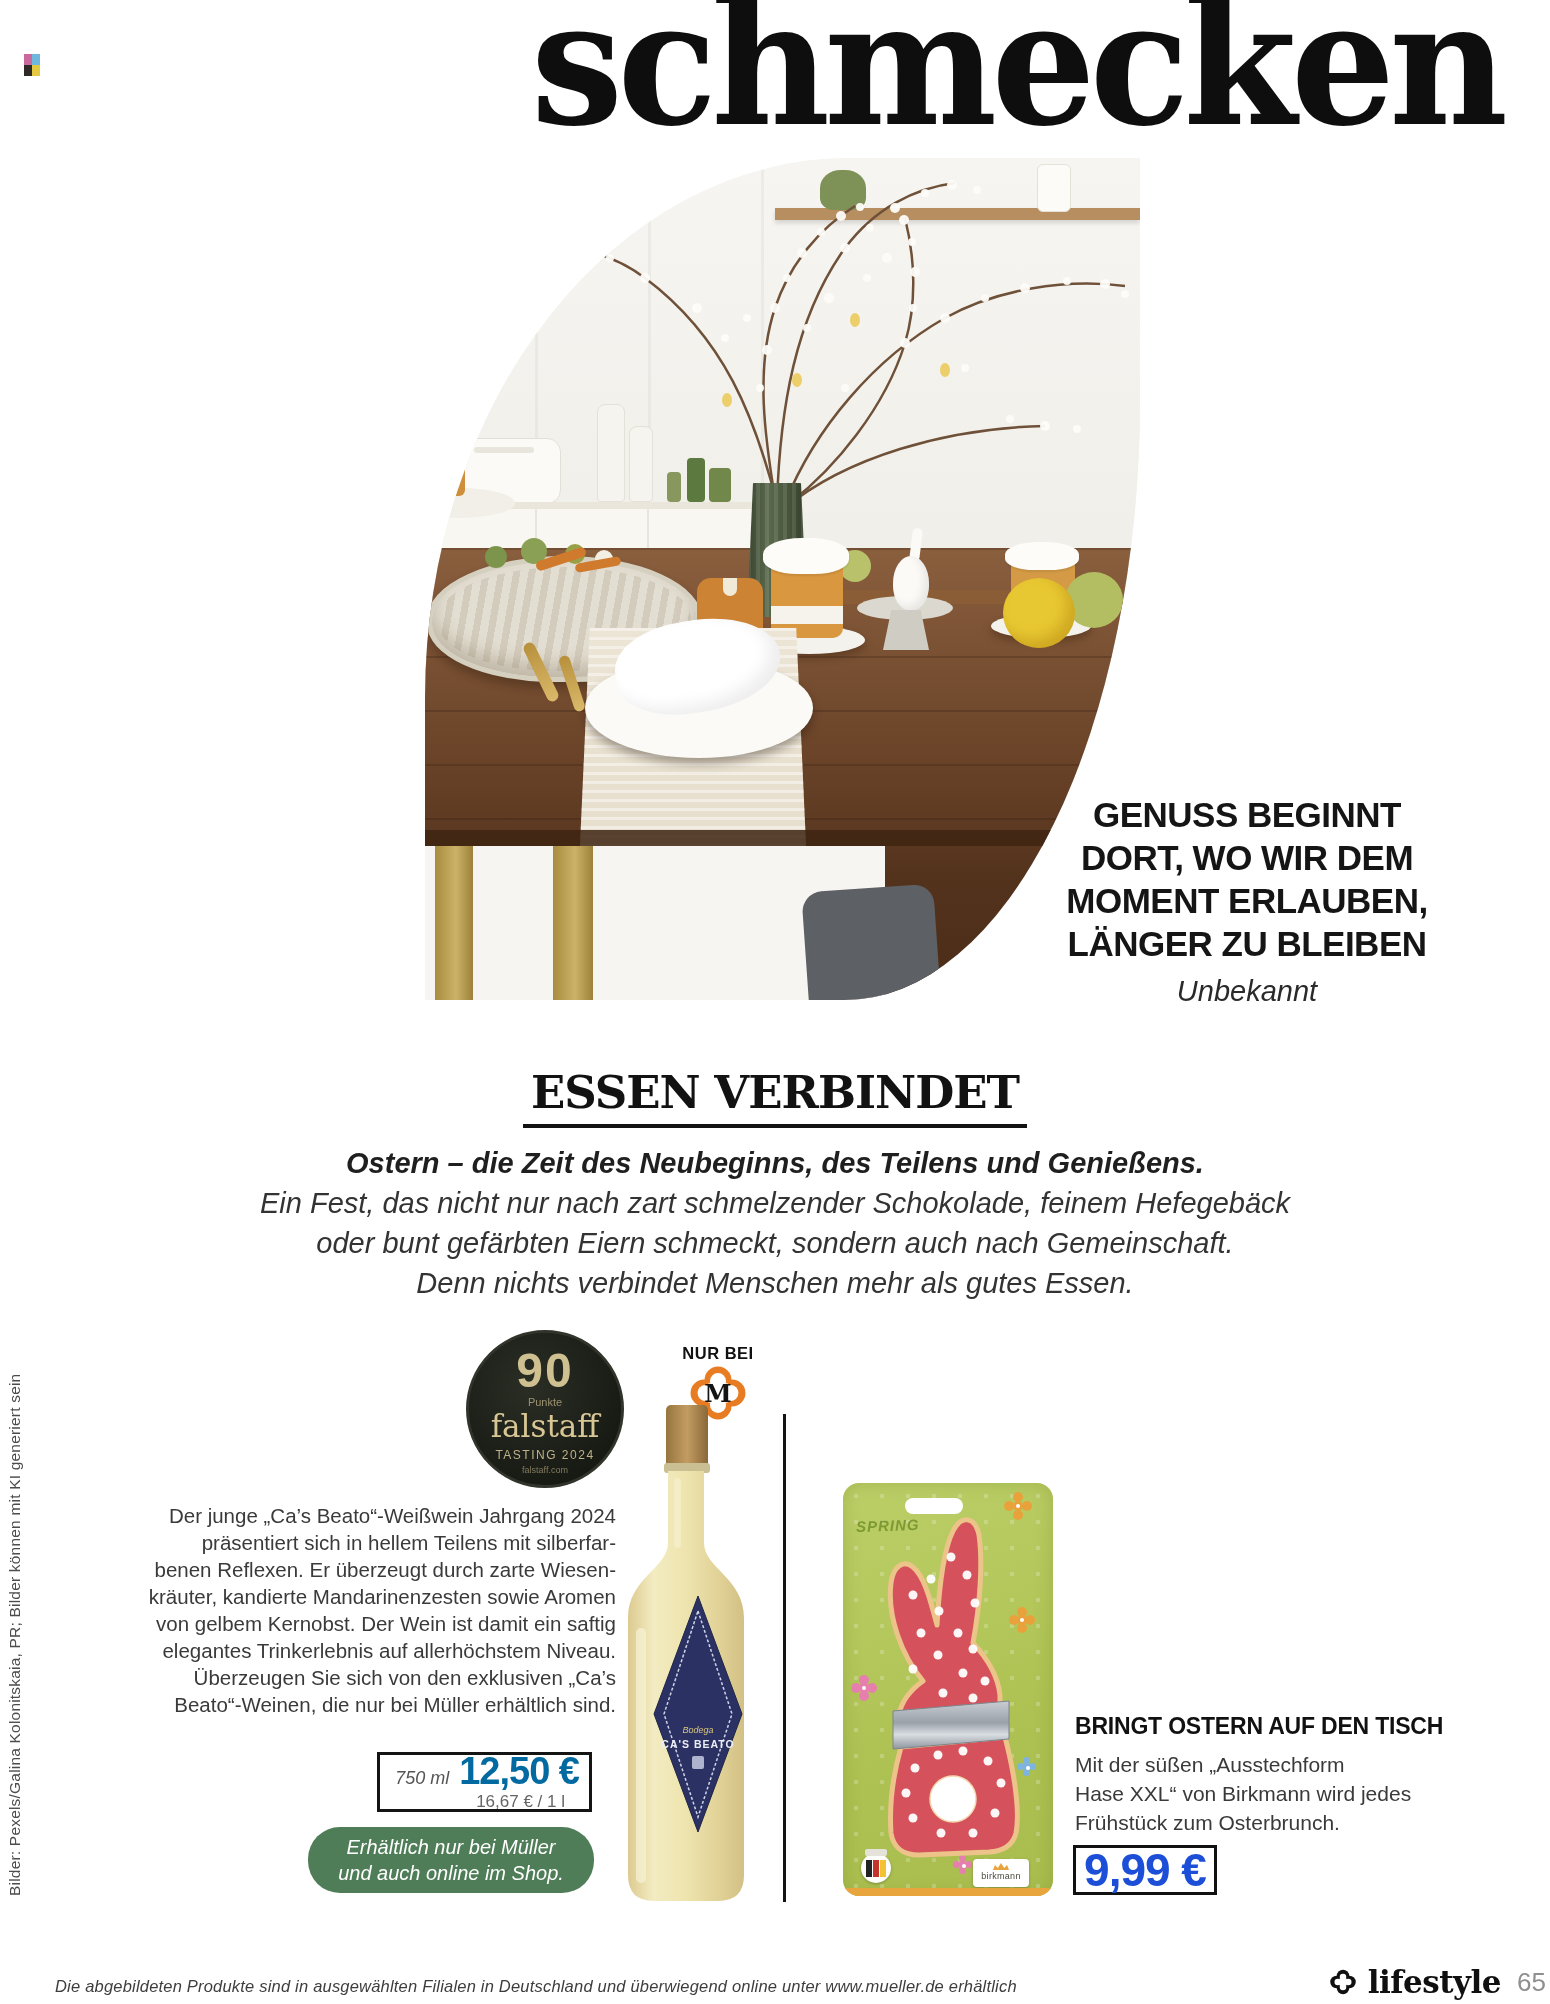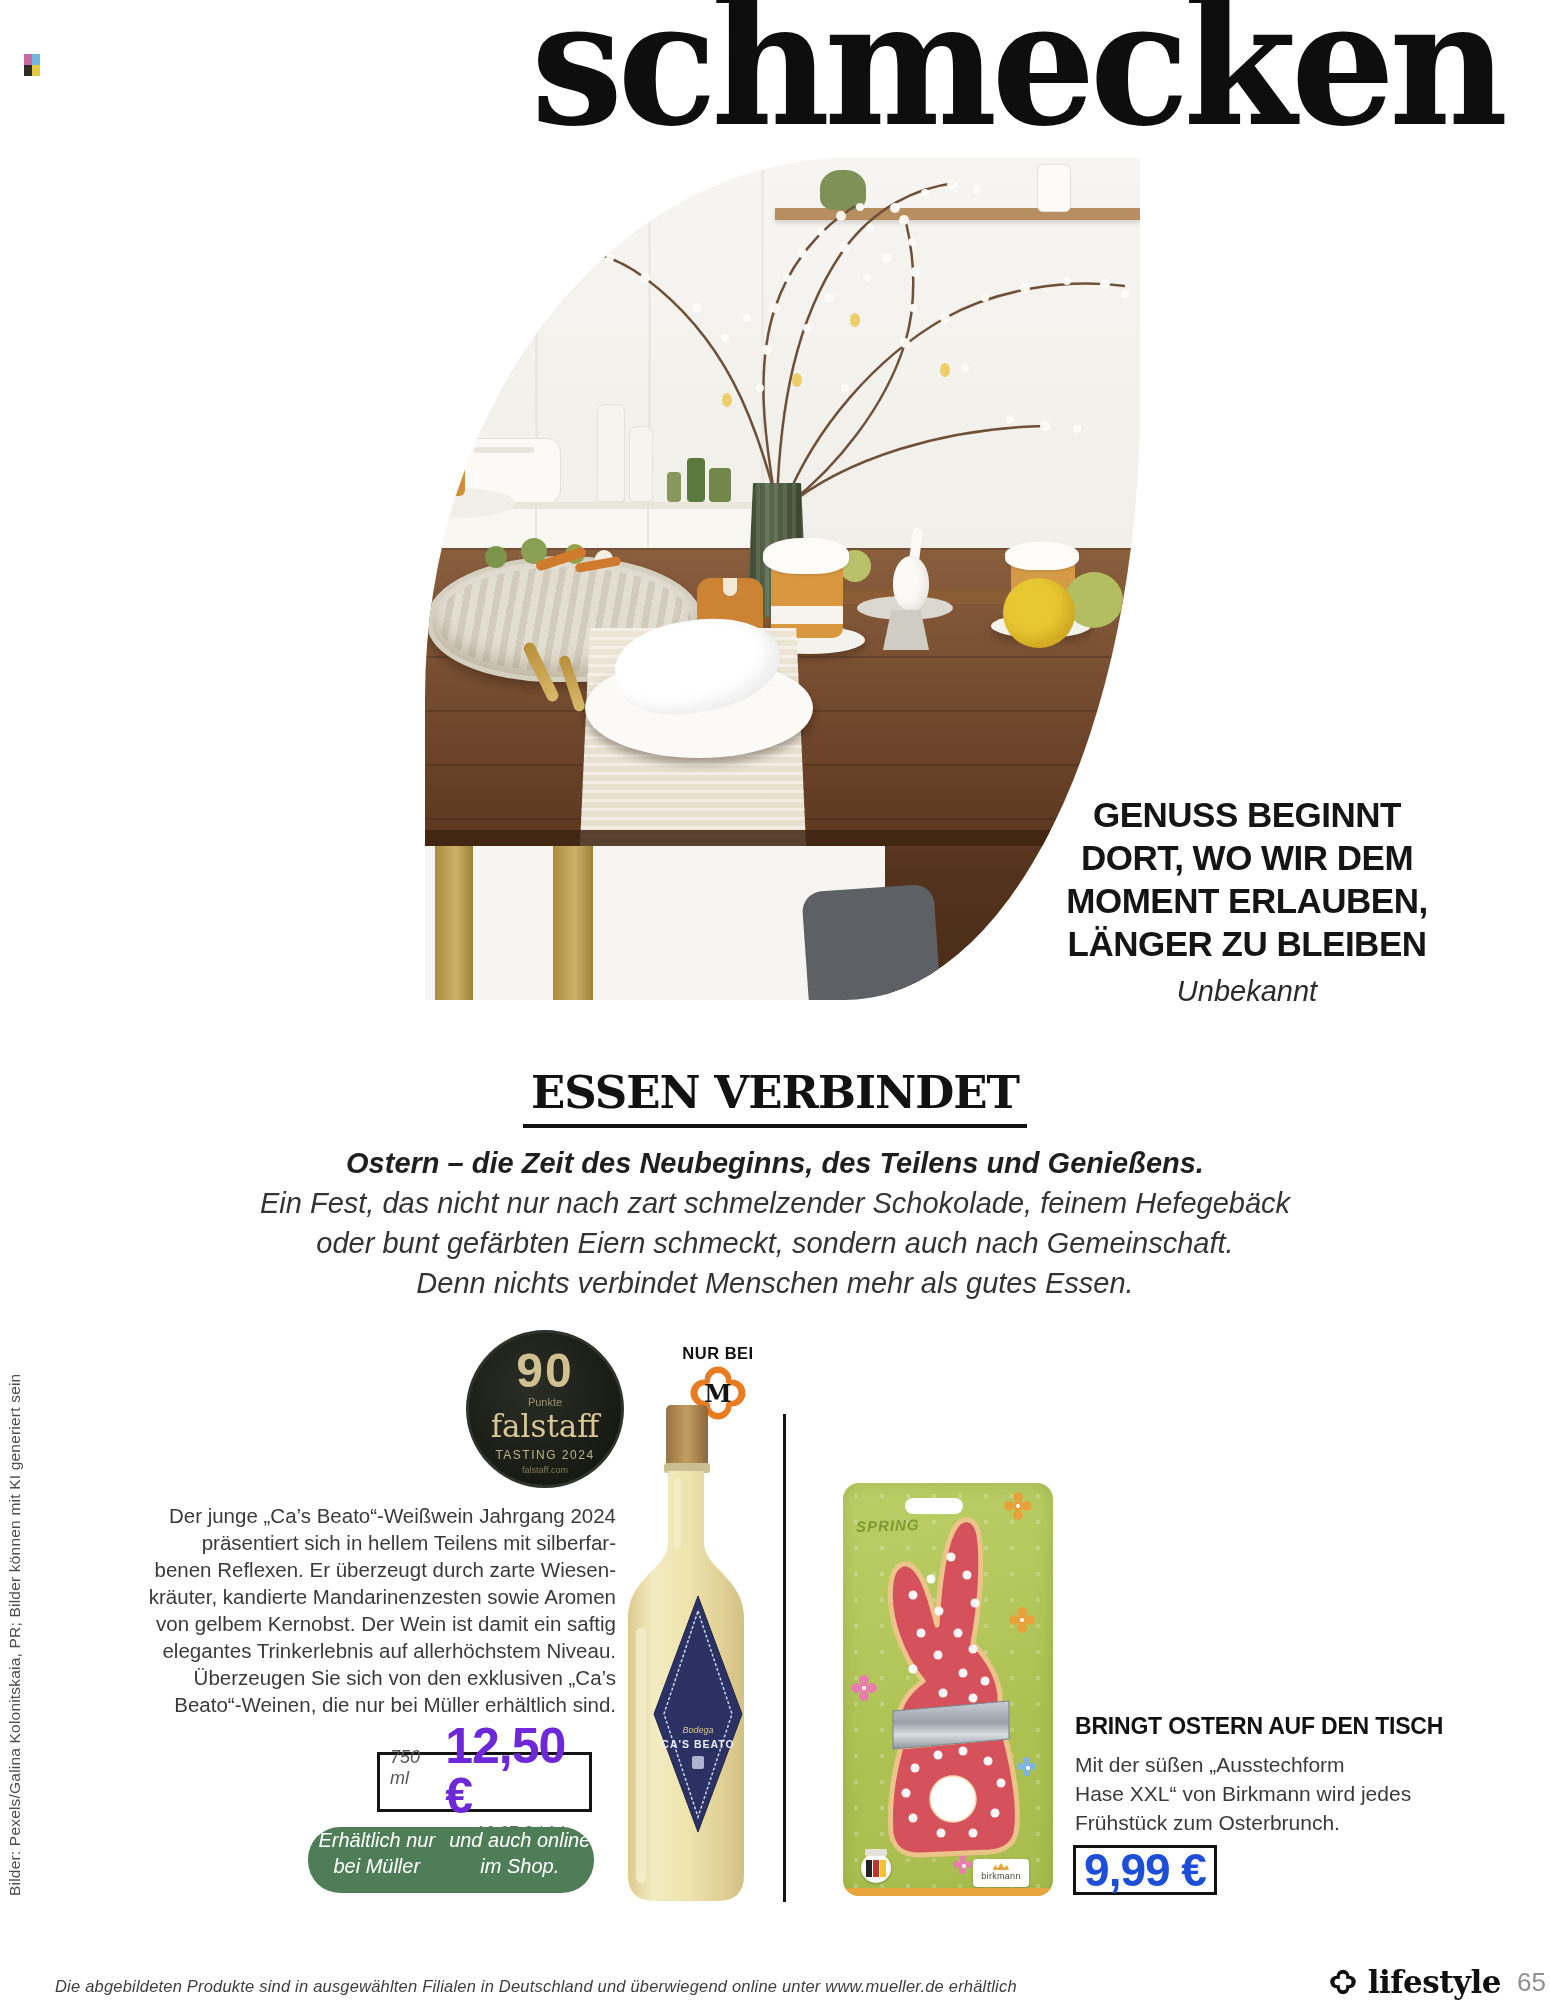--- a/index.html
+++ b/index.html
@@ -130,29 +130,29 @@
   
   .wine-text{left:78px;top:1502px;width:538px;text-align:right;}
   .wine-heading{font-size:23px;font-weight:700;letter-spacing:-.2px;color:#111;margin-bottom:9px;}
   .wine-body div{font-size:20.5px;line-height:27px;color:#3a3a3a;}
 
   
   .price-box{left:377px;top:1752px;width:215px;height:60px;border:3px solid #141414;background:#fff;
              display:flex;flex-direction:column;justify-content:center;padding:2px 10px;box-sizing:border-box;}
   .price-row{display:flex;align-items:baseline;justify-content:flex-end;gap:10px;}
   .price-volume{font-style:italic;font-size:18px;color:#555;}
-  .price-main{font-size:50px;font-weight:800;letter-spacing:-1px;color:#6d28d9;line-height:1;}
+  .price-main{font-size:38px;font-weight:800;letter-spacing:-1px;color:#0369a1;line-height:1;}
   .price-base{font-size:17px;color:#666;text-align:right;margin:2px 14px 0 0;}
   .price-box2{left:1073px;top:1845px;width:138px;height:44px;border:3.5px solid #111;background:#fff;
               display:flex;align-items:center;justify-content:center;}
   .price-main2{font-size:46px;font-weight:800;letter-spacing:-1px;color:#1d4ed8;}
 
   
   .pill{left:308px;top:1827px;width:286px;height:66px;border-radius:32px;background:#4e7d58;
-        display:flex;flex-direction:row;justify-content:center;text-align:center;}
+        display:flex;flex-direction:column;justify-content:center;text-align:center;}
   .pill div{font-style:italic;font-size:20px;line-height:26px;color:#fff;}
 
   
   .card{left:843px;top:1483px;width:210px;height:413px;border-radius:16px;overflow:hidden;
         background:linear-gradient(160deg,#bccf68,#aec253 60%,#a8bd4e);
         box-shadow:inset 0 0 18px rgba(90,110,20,.25);}
   .card *{position:absolute;}
   .card-dots{inset:0;background-image:radial-gradient(rgba(255,255,255,.22) 2px,transparent 2.6px);background-size:26px 26px;}
   .card-tab{left:62px;top:15px;width:58px;height:16px;background:#fff;border-radius:8px;}
   .card-label{left:13px;top:34px;font-style:italic;font-weight:700;font-size:15px;letter-spacing:1px;color:#7d9a33;transform:rotate(-2deg);}

